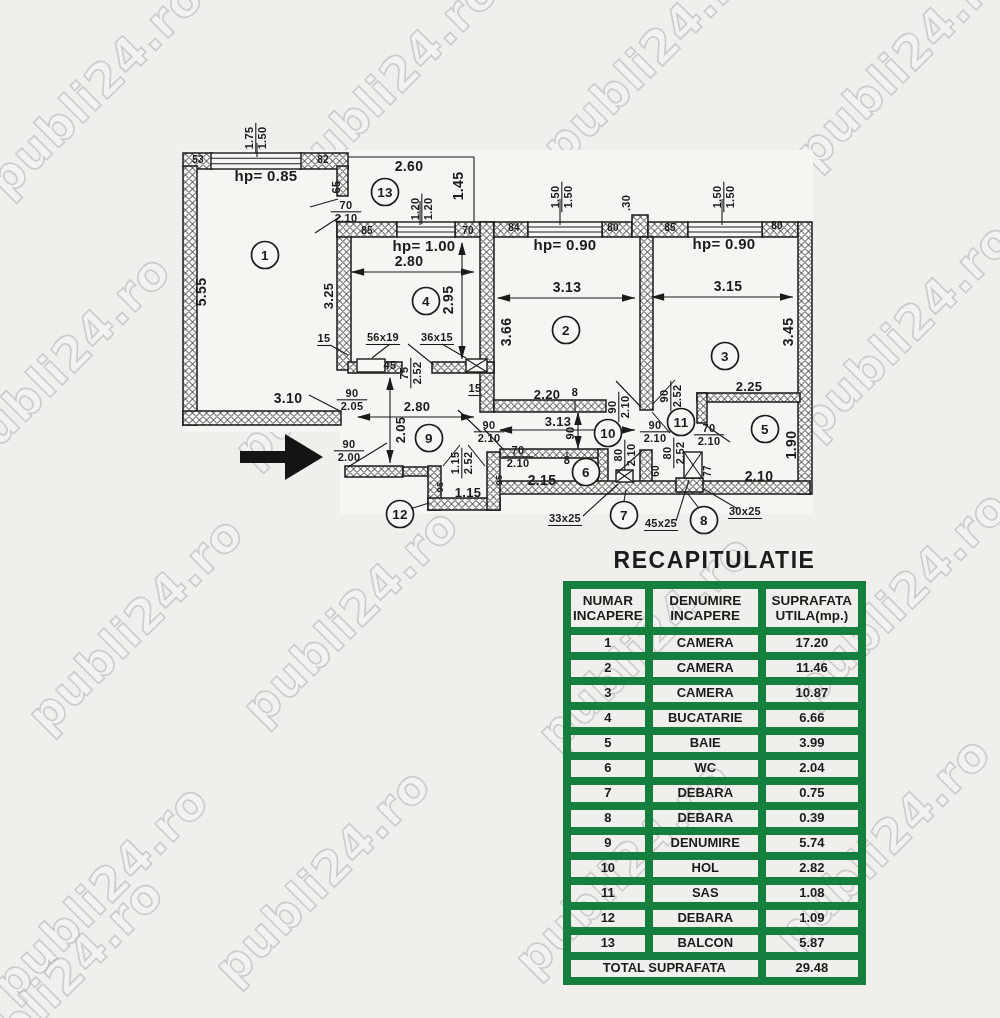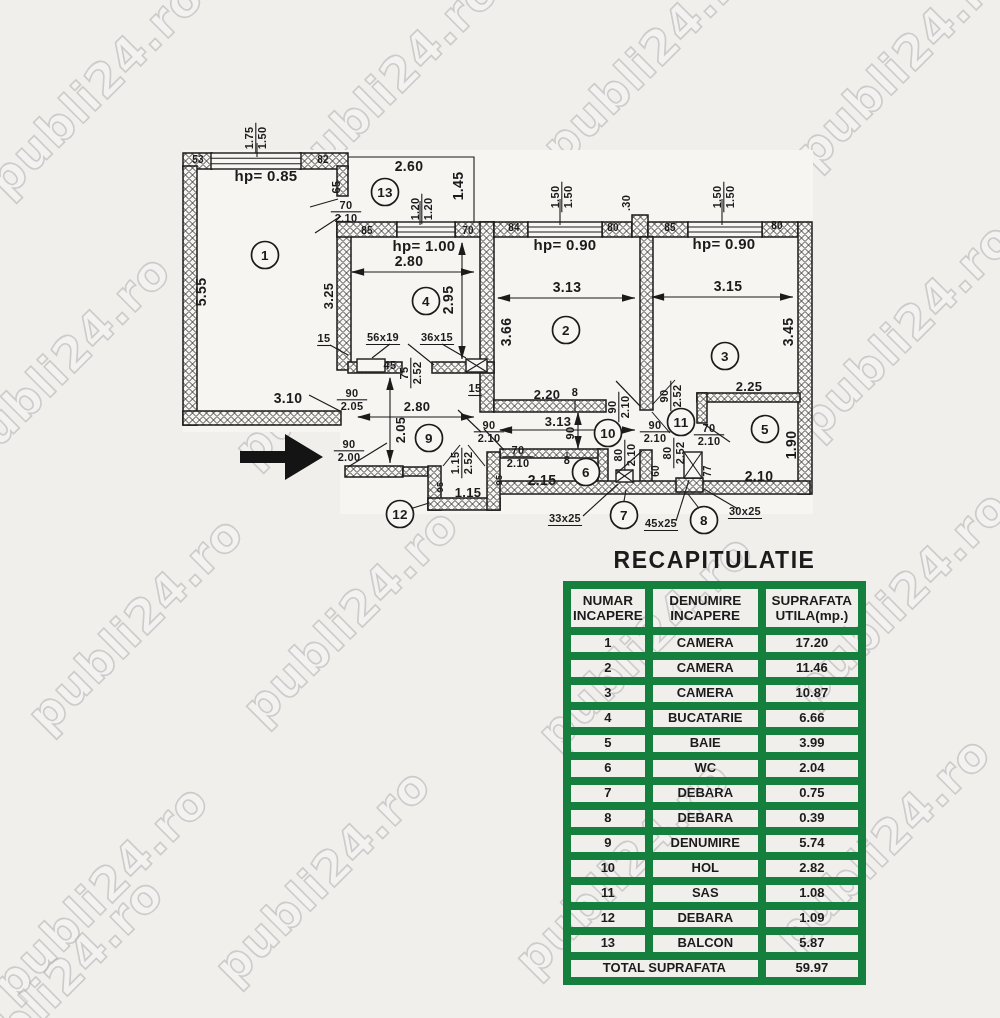--- a/index.html
+++ b/index.html
@@ -580,19 +580,19 @@
             <td>DEBARA</td>
             <td>1.09</td>
           </tr>
           <tr>
             <td>13</td>
             <td>BALCON</td>
             <td>5.87</td>
           </tr>
           <tr>
             <td colspan="2">TOTAL SUPRAFATA</td>
-            <td>59.97</td>
+            <td>29.48</td>
           </tr>
         </tbody>
     </table>
   </div>
 
 </div>
 
 </body></html>

